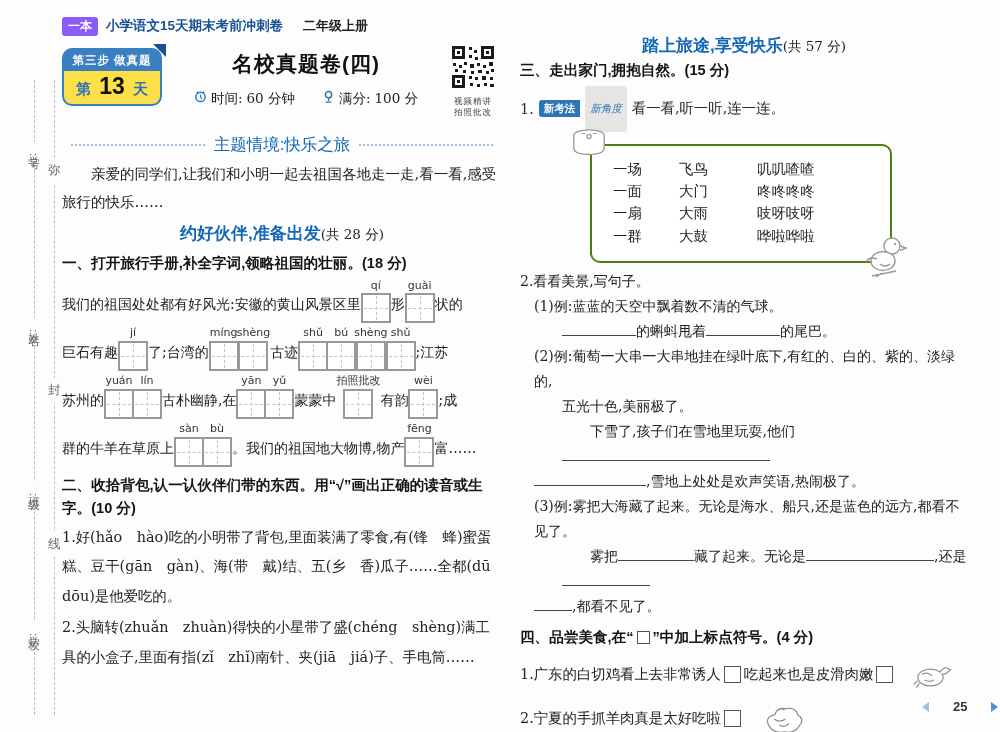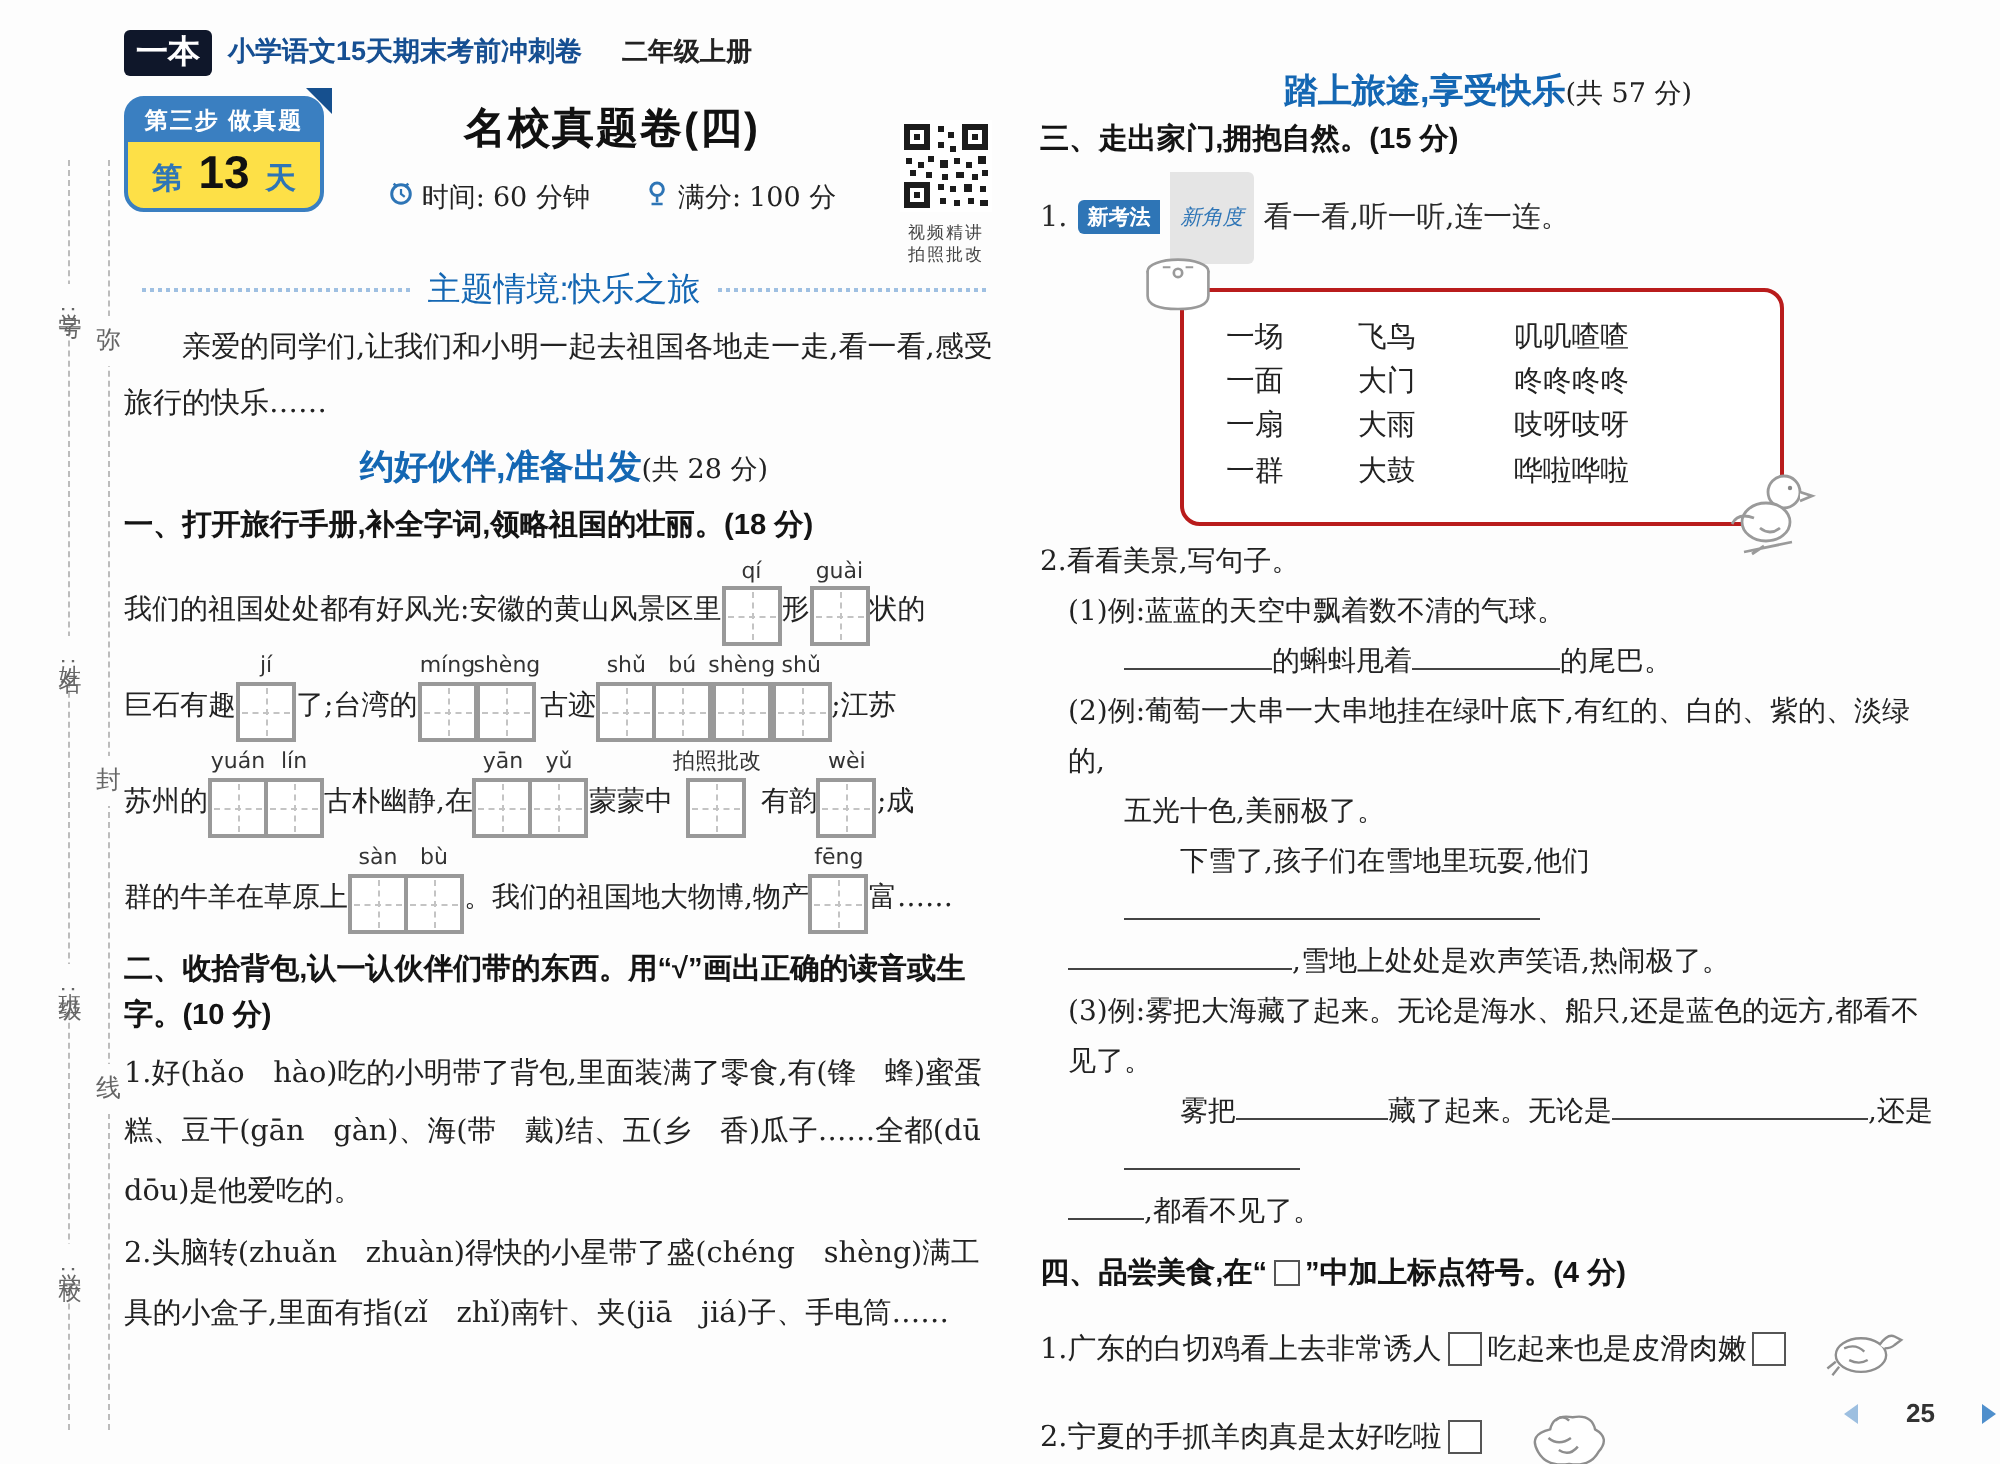--- a/index.html
+++ b/index.html
@@ -14,39 +14,39 @@
   .m-field{position:absolute;left:4px;writing-mode:vertical-rl;font-size:11.5px;color:#666;
            background:#fdfdfd;padding:5px 0;letter-spacing:3px;font-family:"Liberation Sans",sans-serif}
   .m-seal{position:absolute;left:26px;font-size:12.5px;color:#666;background:#fdfdfd;padding:4px 0}
 
   
   .left-page{position:absolute;left:62px;top:16px;width:440px}
   .right-page{position:absolute;left:520px;top:28px;width:448px}
 
   
   .book-header{display:flex;align-items:center;gap:8px;font-family:"Liberation Sans",sans-serif;height:20px}
-  .logo{background:#0f172a;color:#fff;font-weight:bold;font-size:16px;padding:1px 6px;border-radius:3px}
+  .logo{background:#8b5cf6;color:#fff;font-weight:bold;font-size:12px;padding:1px 6px;border-radius:3px}
   .series{color:#164f92;font-weight:bold;font-size:13.5px}
   .grade{color:#222;font-weight:bold;font-size:13px;margin-left:12px}
 
   
   .exam-head{position:relative;height:86px;margin-top:8px}
   .day-badge{position:absolute;left:0;top:4px;width:96px;border:2px solid #3a7fc1;border-radius:10px;background:#fde047}
   .day-badge-top{background:#3a7fc1;color:#fff;font-size:11.5px;font-weight:bold;text-align:center;
                  padding:3px 0;border-radius:6px 6px 0 0;font-family:"Liberation Sans",sans-serif;letter-spacing:1px}
   .day-badge-bottom{text-align:center;padding:2px 0 4px}
   .day-pre,.day-post{color:#2e75b6;font-weight:bold;font-size:15px;font-family:"Liberation Sans",sans-serif}
   .day-num{color:#111;font-weight:bold;font-size:23px;font-family:"Liberation Sans",sans-serif;margin:0 3px}
   .badge-fold{position:absolute;right:-6px;top:-6px;width:0;height:0;
               border-top:13px solid #16508f;border-left:13px solid transparent}
   .exam-title-wrap{position:absolute;left:108px;top:2px;width:272px;text-align:center}
   .exam-title{font-size:21px;font-weight:bold;color:#111;margin:4px 0 12px;font-family:"Liberation Sans",sans-serif;letter-spacing:1px}
   .exam-meta{display:flex;justify-content:center;gap:28px;font-size:13.5px;color:#222}
   .meta-item{display:flex;align-items:flex-start;gap:4px}
-  .qr-wrap{position:absolute;right:2px;top:16px;width:54px;text-align:center}
+  .qr-wrap{position:absolute;right:2px;top:0;width:54px;text-align:center}
   .qr-caption{font-size:8.5px;color:#444;line-height:1.35;margin-top:2px;letter-spacing:1px}
 
   
   .theme-bar{display:flex;align-items:center;margin:4px 0 2px;color:#1467b3;font-weight:normal;
              font-size:16.5px;font-family:"Liberation Sans",sans-serif}
   .theme-bar::before,.theme-bar::after{content:"";flex:1;border-top:2px dotted #9fc0e2;margin:0 9px}
   .intro{font-size:14.5px;line-height:1.9;text-indent:2em;margin:5px 0 2px;color:#222}
   .part-head{text-align:center;margin:6px 0 2px}
   .part-title{color:#1467b3;font-weight:bold;font-size:17px;font-family:"Liberation Sans",sans-serif}
   .part-score{font-size:13.5px;color:#222}
@@ -76,21 +76,21 @@
   .indent-more{padding-left:28px}
   .blank{display:inline-block;border-bottom:1px solid #444;height:13px;vertical-align:baseline}
 
   .q3-item1{display:flex;align-items:center;gap:5px;font-size:14.4px;margin-top:3px}
   .badge-new{background:#2e75b6;color:#fff;font-size:10.5px;padding:1.5px 5px;border-radius:3px 0 0 3px;
              font-family:"Liberation Sans",sans-serif;font-weight:bold}
   .badge-angle{background:#e5e5e5;color:#2e75b6;font-size:10.5px;padding:16px 5px;border-radius:0 3px 3px 0;
                font-family:Liberation Sans, sans-serif;font-style:italic}
 
   
-  .match-box{position:relative;width:298px;margin:12px 0 6px 70px;border:2px solid #b91c1c;
+  .match-box{position:relative;width:298px;margin:12px 0 6px 70px;border:2px solid #4d7c0f;
              border-radius:10px;padding:8px 0 10px;background:#fff}
   .match-row{display:flex;justify-content:center;margin:8px 0;line-height:1}
   .match-cell{font-size:14.4px;color:#222;text-align:left}
   .match-cell.c1{width:66px}
   .match-cell.c2{width:78px}
   .match-cell.c3{width:112px}
   .drum-icon{position:absolute;left:-24px;top:-20px}
   .bird-icon{position:absolute;right:-18px;bottom:-22px}
 
   

